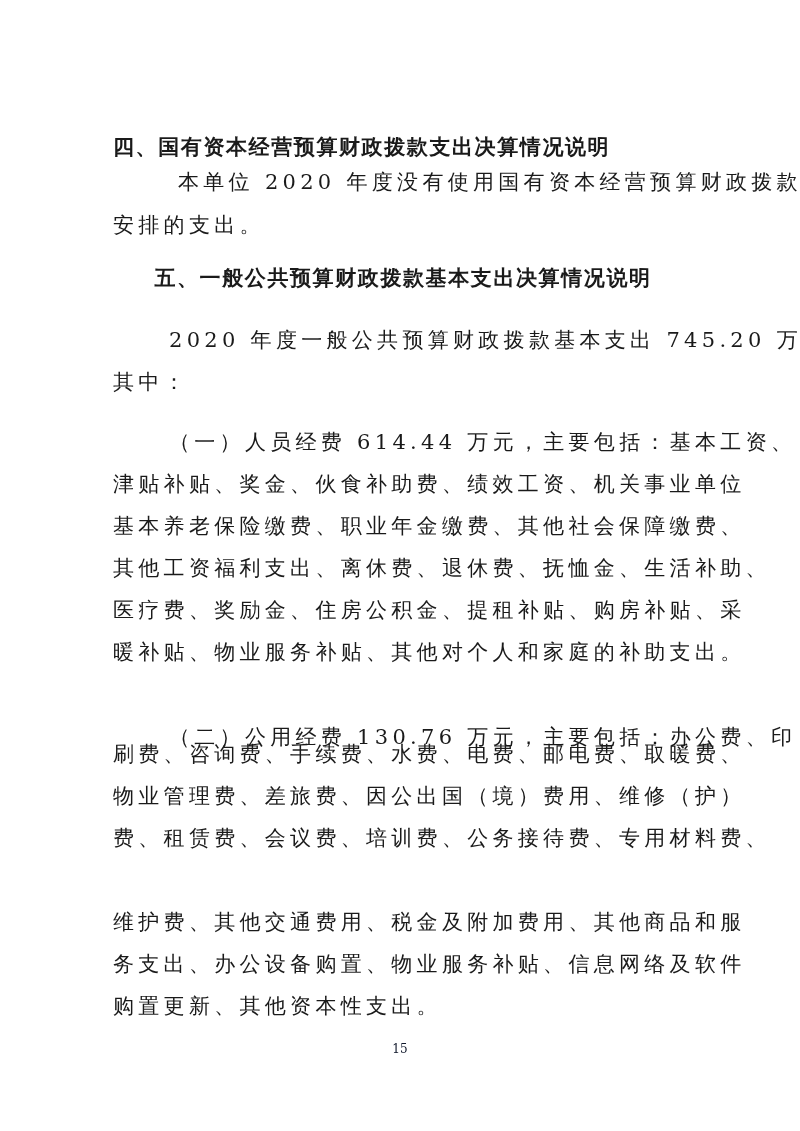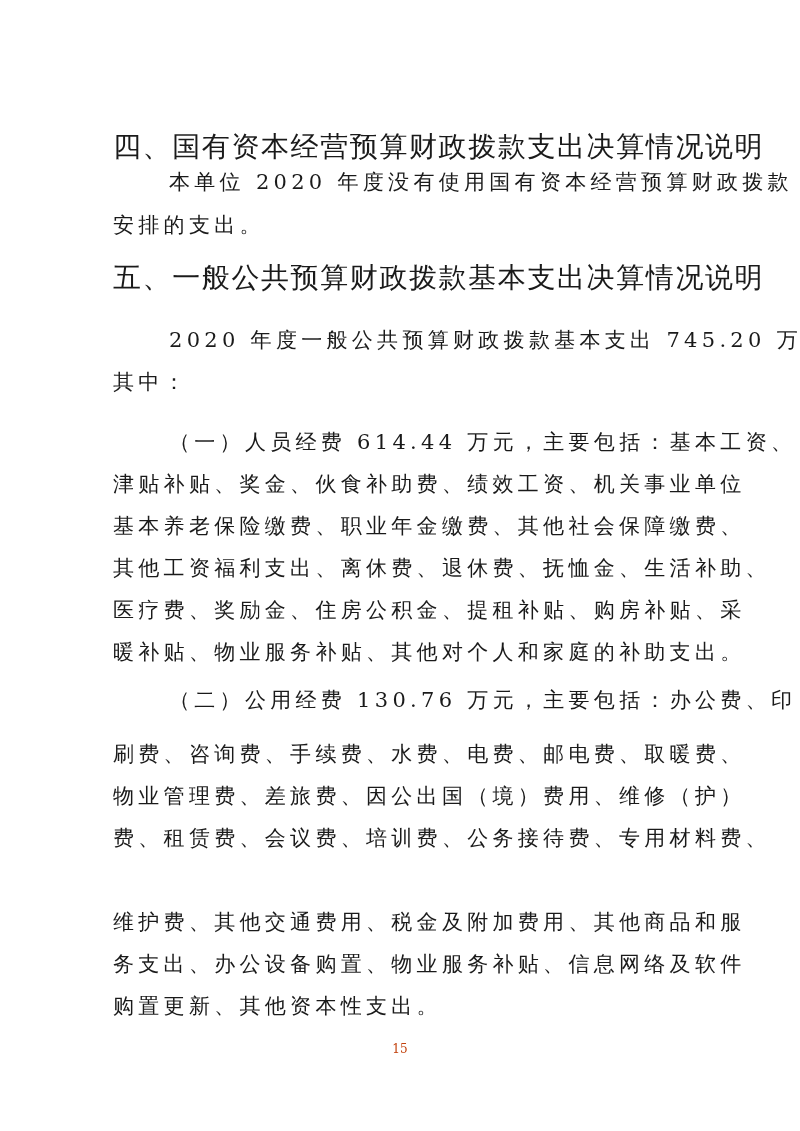--- a/index.html
+++ b/index.html
@@ -1,46 +1,46 @@
 <!DOCTYPE html>
 <html><head>
 <meta charset="utf-8">
 <style>
   html, body { margin: 0; padding: 0; background: #ffffff; }
   body { width: 800px; height: 1131px; position: relative; overflow: hidden;
          font-family: "DejaVu Serif", "Liberation Serif", serif; color: #1a1a1a; }
   .page { position: absolute; left: 0; top: 0; width: 800px; height: 1131px; }
   .line { position: absolute; left: 113px; width: 580px; font-size: 21px;
           line-height: 30px; white-space: nowrap; letter-spacing: 4.3px; }
-  .heading { font-family: "DejaVu Sans", "Liberation Sans", sans-serif; font-weight: normal;
-             letter-spacing: 1.6px; font-size: 28px; }
+  .heading { font-family: "DejaVu Sans", "Liberation Sans", sans-serif; font-weight: bold;
+             letter-spacing: 1.6px; font-size: 21px; }
   .indent { left: 169px; }
   .pagenum { position: absolute; left: 0; width: 800px; top: 1042px; text-align: center;
-             font-size: 12px; color: #c2410c; }
+             font-size: 12px; color: #0f172a; }
 </style>
 </head>
 <body>
 
 <div class="page">
   <div class="line heading" style="top:132px;">四、国有资本经营预算财政拨款支出决算情况说明</div>
-  <div class="line indent" style="top:167px;">本单位 2020 年度没有使用国有资本经营预算财政拨款</div>
+  <div class="line indent" style="top:167px;margin-left:9px;">本单位 2020 年度没有使用国有资本经营预算财政拨款</div>
   <div class="line" style="top:210px;">安排的支出。</div>
 
   <div class="line heading" style="top:263px;text-align:center;">五、一般公共预算财政拨款基本支出决算情况说明</div>
   <div class="line indent" style="top:325px;">2020 年度一般公共预算财政拨款基本支出 745.20 万元，</div>
   <div class="line" style="top:367px;">其中：</div>
 
   <div class="line indent" style="top:427px;">（一）人员经费 614.44 万元，主要包括：基本工资、</div>
   <div class="line" style="top:469px;">津贴补贴、奖金、伙食补助费、绩效工资、机关事业单位</div>
   <div class="line" style="top:553px;">其他工资福利支出、离休费、退休费、抚恤金、生活补助、</div>
   <div class="line" style="top:511px;">基本养老保险缴费、职业年金缴费、其他社会保障缴费、</div>
   <div class="line" style="top:595px;">医疗费、奖励金、住房公积金、提租补贴、购房补贴、采</div>
   <div class="line" style="top:637px;">暖补贴、物业服务补贴、其他对个人和家庭的补助支出。</div>
 
-  <div class="line indent" style="top:685px;">（二）公用经费 130.76 万元，主要包括：办公费、印</div>
+  <div class="line indent" style="top:722px;">（二）公用经费 130.76 万元，主要包括：办公费、印</div>
   <div class="line" style="top:739px;">刷费、咨询费、手续费、水费、电费、邮电费、取暖费、</div>
   <div class="line" style="top:781px;">物业管理费、差旅费、因公出国（境）费用、维修（护）</div>
   <div class="line" style="top:823px;">费、租赁费、会议费、培训费、公务接待费、专用材料费、</div>
   <div class="line" style="top:907px;">维护费、其他交通费用、税金及附加费用、其他商品和服</div>
   <div class="line" style="top:949px;">务支出、办公设备购置、物业服务补贴、信息网络及软件</div>
   <div class="line" style="top:991px;">购置更新、其他资本性支出。</div>
 
   <div class="pagenum">15</div>
 </div>
 

